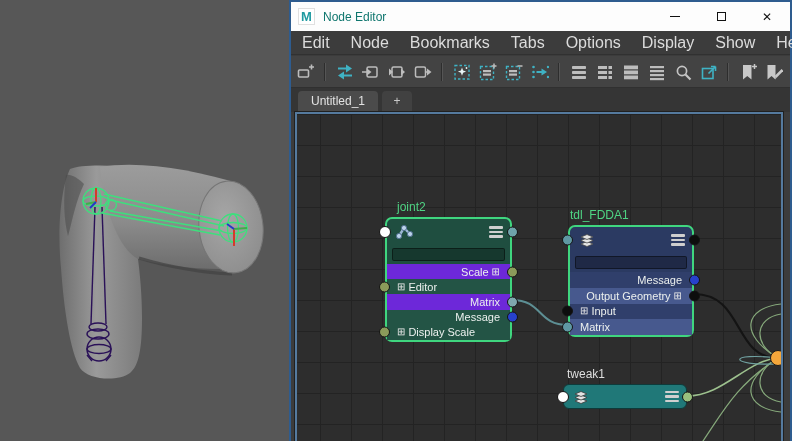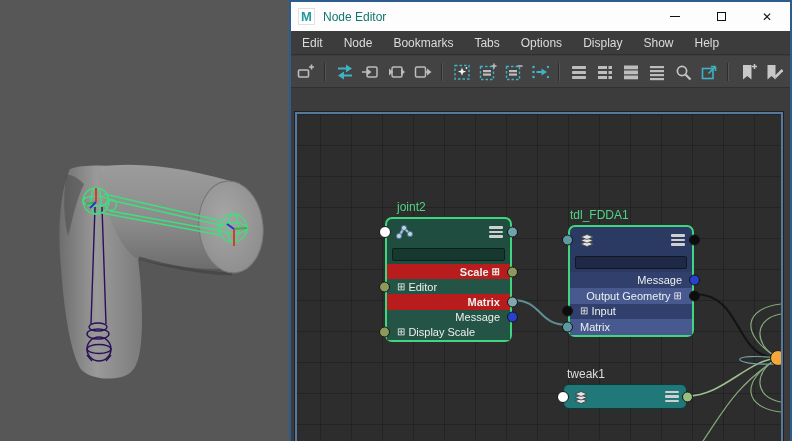--- a/index.html
+++ b/index.html
@@ -23,21 +23,21 @@
   .win-title { font-size:12px; color:#0f766e; }
   .win-controls { margin-left:auto; display:flex; height:100%; }
   .win-btn { width:46px; height:100%; display:flex; align-items:center; justify-content:center;
              color:#111; font-size:12px; cursor:default; }
   .glyph-min { width:10px; border-top:1px solid #111; display:inline-block; }
   .glyph-max { width:9px; height:9px; border:1px solid #111; display:inline-block; }
 
   .menubar { position:absolute; left:0; top:29px; right:0; height:24px; background:#3c3c3c;
              display:flex; align-items:center; gap:21px; padding-left:11px;
              border-bottom:1px solid #313131; }
-  .menu-item { font-size:12px; color:#dcdcdc; }
+  .menu-item { font-size:16px; color:#dcdcdc; }
 
   .toolbar { position:absolute; left:0; top:54px; right:0; height:32px; background:#434343;
              display:flex; align-items:center; gap:5px; padding-left:4px;
              border-bottom:1px solid #303030; }
   .tbtn { width:21px; height:21px; display:flex; align-items:center; justify-content:center; }
   .tsep { width:2px; height:18px; background:#2d2d2d; border-right:1px solid #555; margin:0 3px; }
 
   .tabbar { position:absolute; left:0; top:86px; right:0; height:24px; background:#353535;
             display:flex; align-items:flex-end; padding-left:7px; }
   .tab { height:21px; background:#4b4b4b; color:#e3e3e3; font-size:12px;
@@ -72,21 +72,21 @@
   .port { position:absolute; width:11px; height:11px; border-radius:50%;
           border:1px solid #141414; top:50%; transform:translateY(-50%); z-index:3; }
   .port.pl { left:-8px; } .port.pr { right:-8px; }
   .port.white { background:#ffffff; } .port.htea { background:#6fa3ab; }
   .port.olive { background:#8b9a5a; } .port.mtea { background:#7fa7ad; }
   .port.blue  { background:#2741cc; } .port.black{ background:#0d0d0d; }
   .port.tgrn  { background:#98bf7d; } .port.ltea { background:#5f98a3; }
 
   
   .n-joint { background:#1f4e40; }
-  .n-joint .nrow.light { background:#b91c1c;font-weight:bold; } .n-joint .nrow.dark { background:#235445; }
+  .n-joint .nrow.light { background:#6d28d9; } .n-joint .nrow.dark { background:#235445; }
   .n-dda   { background:#2b3a62; }
   .n-dda .nrow.light { background:#47598e;text-align:center; } .n-dda .nrow.dark { background:#303f6b; }
   .n-tweak { background:#207878; border:1px solid #0e3a3a; border-radius:6px;
              flex-direction:row; align-items:center; padding:0 7px; }
 </style>
 </head>
 <body>
 
 <div id="stage">
 
@@ -367,20 +367,24 @@
             <use href="#sym-bmplus"></use>
           </svg>
         </div>
       <div class="tbtn">
           <svg width="18" height="18">
             <use href="#sym-bmedit"></use>
           </svg>
         </div>
     </div>
 
+    <div class="tabbar">
+      <div class="tab">Untitled_1</div>
+      <div class="tab-add">+</div>
+    </div>
 
     <div class="graph-panel">
       <div class="graph">
 
         <svg class="wires" viewBox="0 0 484 330">
           <path d="M215,186 C246,186 240,211 271,211" stroke="#5d8f94" stroke-width="2" fill="none"></path>
           <path d="M397,180 C447,180 436,244 481,244" stroke="#141414" stroke-width="2.2" fill="none"></path>
           <path d="M390,282 C426,282 450,246 481,244" stroke="#9dc18e" stroke-width="1.6" fill="none"></path>
           <g stroke="#86a97b" stroke-width="1.2" fill="none">
             <path d="M481,244 C441,220 448,194 484,190"></path>

